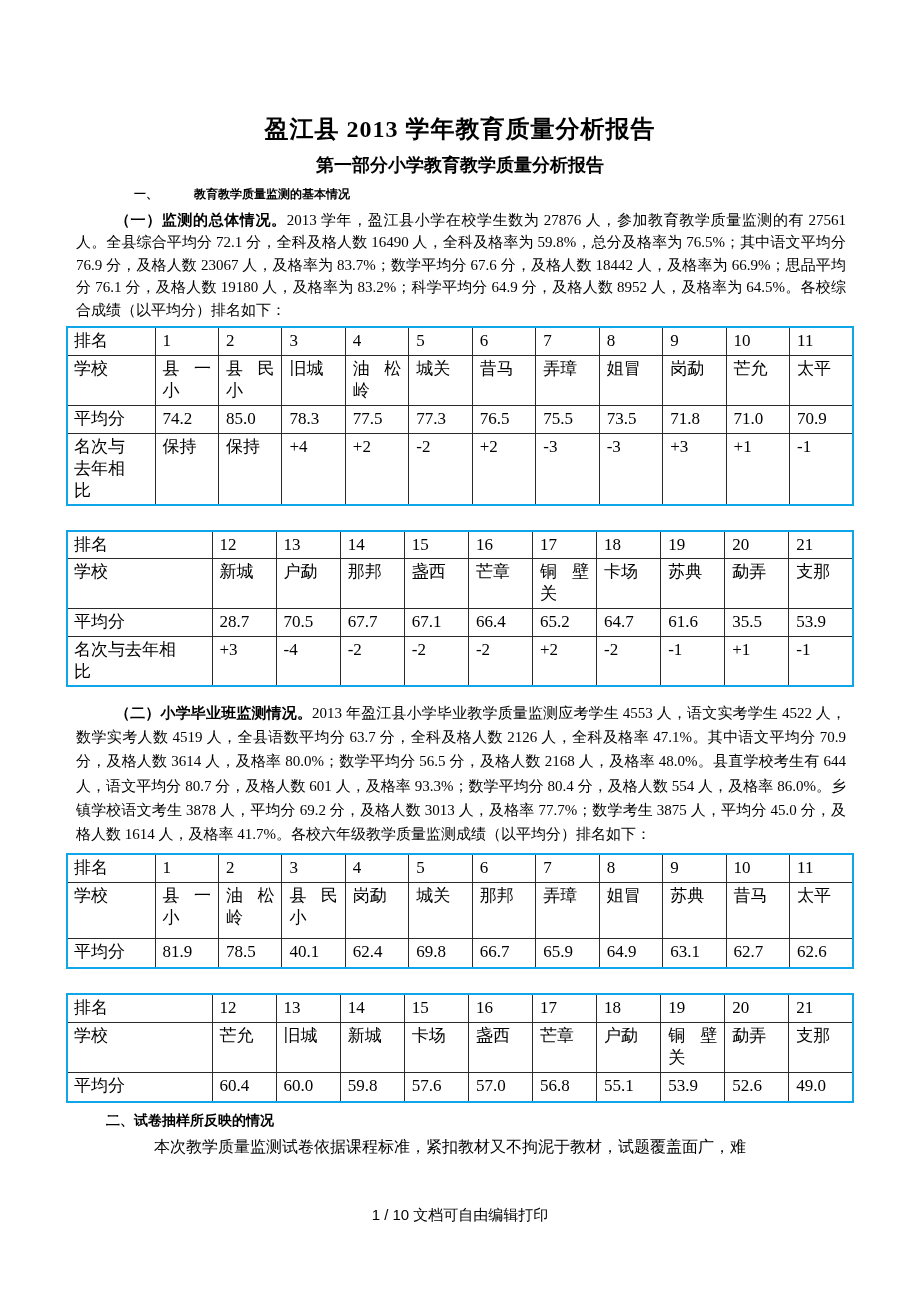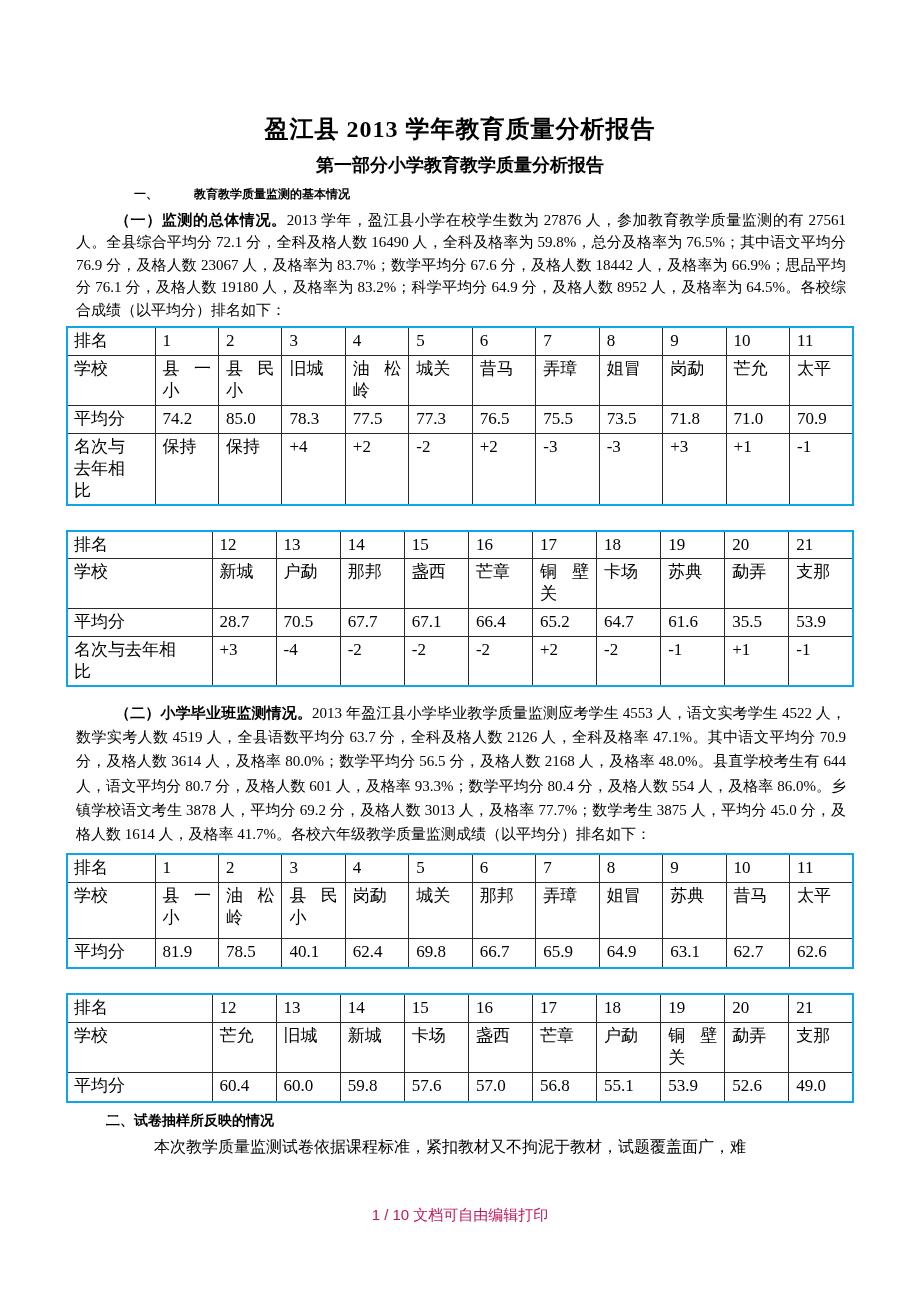--- a/index.html
+++ b/index.html
@@ -106,21 +106,21 @@
     margin: 2px 8px 0 10px;
     text-indent: 78px;
   }
   .page-footer {
     position: absolute;
     left: 0; right: 0;
     top: 1206px;
     text-align: center;
     font-family: "Liberation Sans", "DejaVu Sans", sans-serif;
     font-size: 15px;
-    color: #be185d;
+    color: #000000;
   }
 </style>
 </head>
 <body>
 
 <div class="page">
   <div class="content">
 
     <div class="doc-title">盈江县 2013 学年教育质量分析报告</div>
     <div class="doc-subtitle">第一部分小学教育教学质量分析报告</div>

